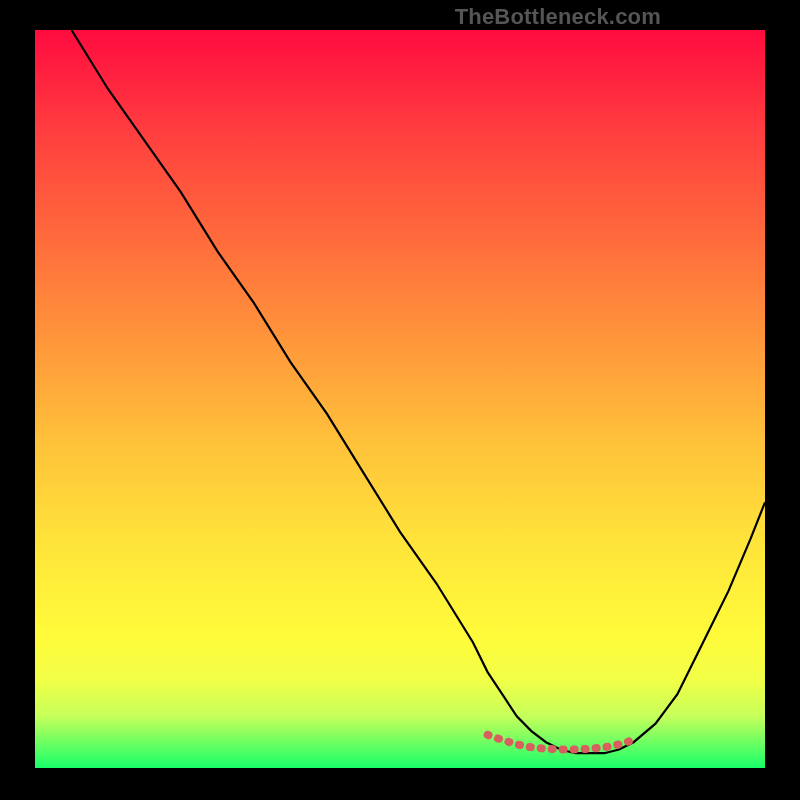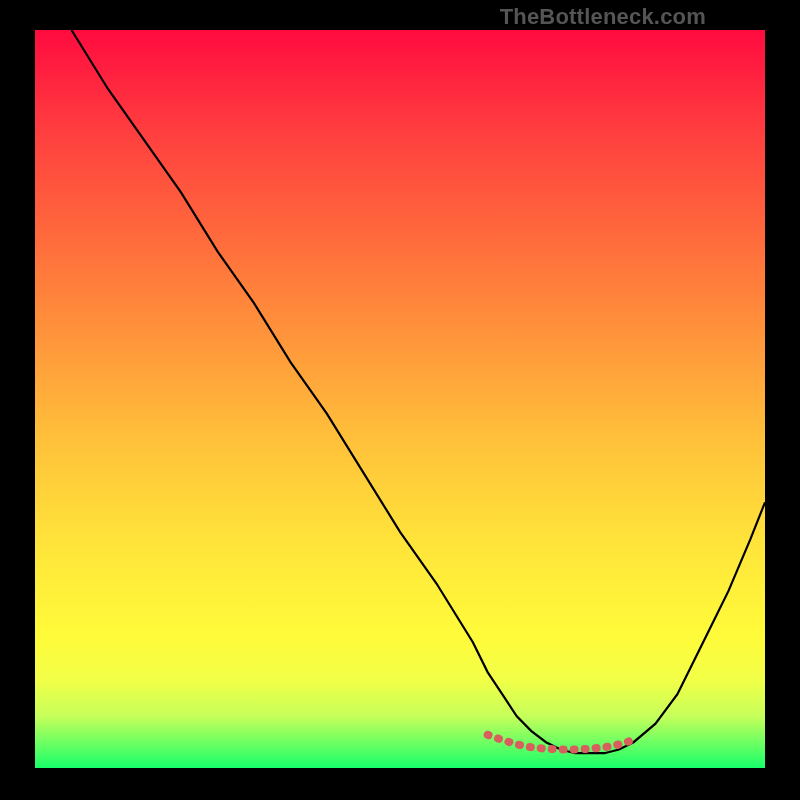--- a/index.html
+++ b/index.html
@@ -9,21 +9,20 @@
     height: 800px;
     background: #000;
     overflow: hidden;
     font-family: Arial, Helvetica, sans-serif;
   }
   .frame {
     position: relative;
     width: 671px;
     height: 800px;
     background: #000;
-    padding-left: 45px;
   }
   .attribution {
     position: absolute;
     top: 4px;
     right: 10px;
     color: #555;
     font-size: 22px;
     font-weight: bold;
     letter-spacing: 0.2px;
     z-index: 10;

